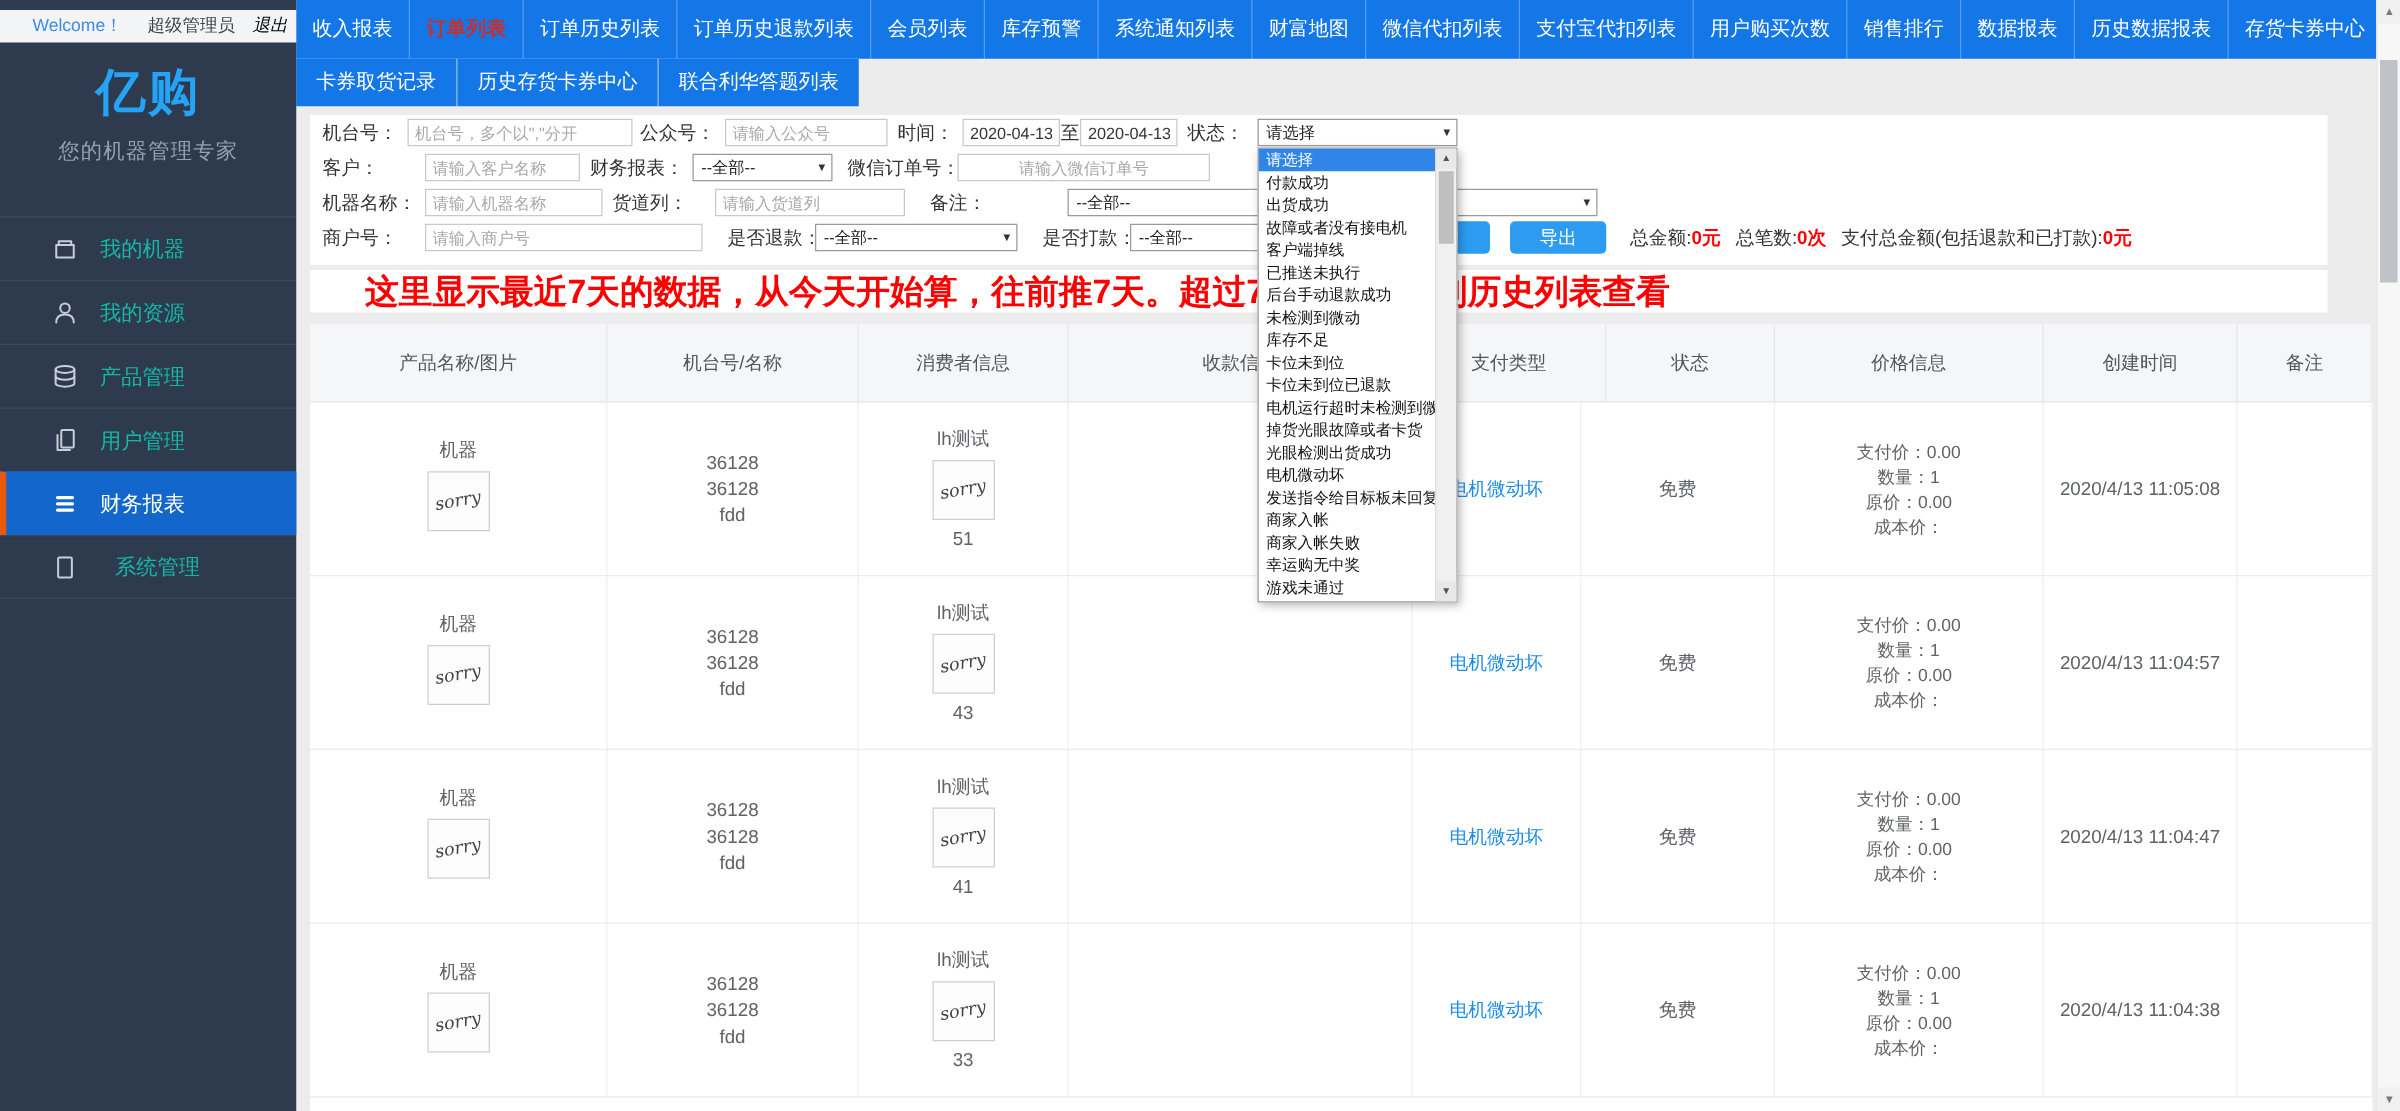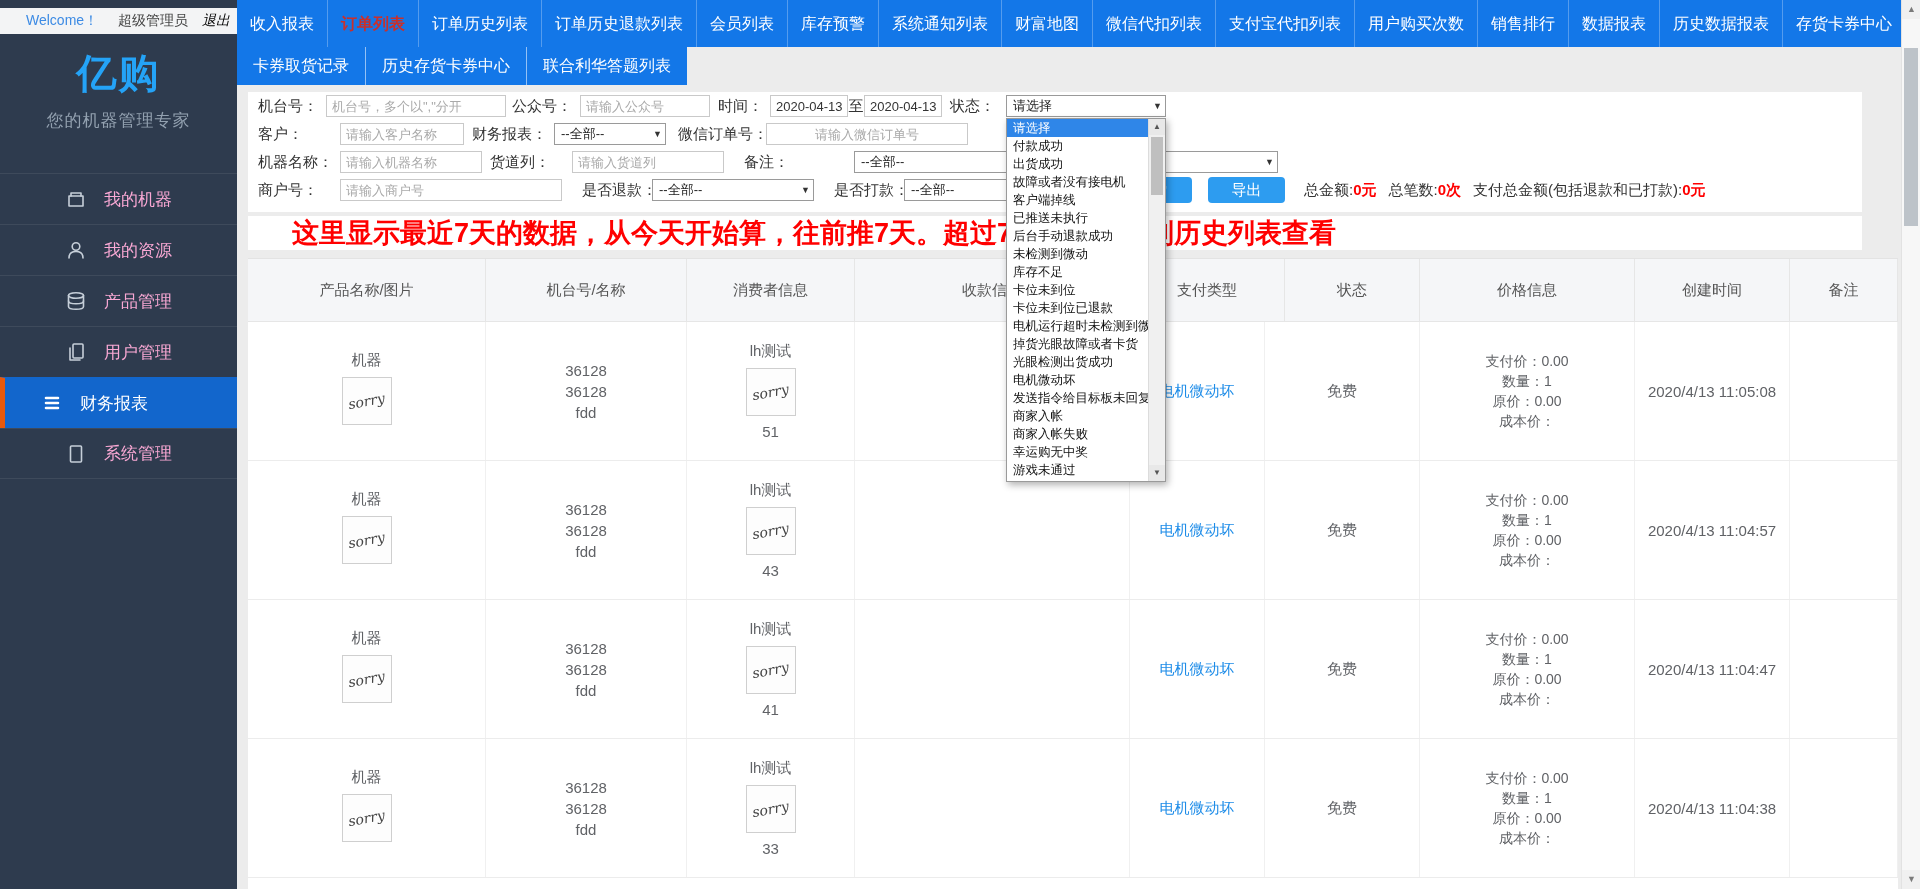--- a/index.html
+++ b/index.html
@@ -9,22 +9,22 @@
   
   .sidebar{position:absolute;left:0;top:0;width:237px;height:889px;background:#2e3b4e;z-index:2;}
   .welcome-bar{position:absolute;top:8px;left:0;width:237px;height:26px;background:#f3f4f5;display:flex;align-items:center;font-size:14px;box-sizing:border-box;padding-left:26px;}
   .welcome-bar .greet{color:#3d8be4;margin-right:20px;}
   .welcome-bar .user{color:#444;margin-right:14px;}
   .welcome-bar .logout{color:#000000;cursor:pointer;font-style:italic;}
   .brand{position:absolute;top:46px;left:0;width:237px;text-align:center;}
   .brand .logo{font-size:40px;font-weight:bold;color:#24a3f7;letter-spacing:2px;}
   .brand .tagline{font-size:17px;color:#93a1b0;margin-top:8px;letter-spacing:1px;}
   .menu{position:absolute;top:173px;left:0;width:237px;}
-  .menu-item{height:51px;border-top:1px solid rgba(255,255,255,0.08);display:flex;align-items:center;padding-left:64px;color:#f9a8d4;font-size:17px;cursor:pointer;box-sizing:border-box;}
-  .menu-item:last-child{border-bottom:1px solid rgba(255,255,255,0.08);}
+  .menu-item{height:51px;border-top:1px solid rgba(255,255,255,0.08);display:flex;align-items:center;padding-left:40px;color:#14b8a6;font-size:17px;cursor:pointer;box-sizing:border-box;}
+  .menu-item:last-child{border-bottom:1px solid rgba(255,255,255,0.08);gap:12px;}
   .menu-item .mi{width:24px;height:24px;margin-right:16px;flex:none;}
   .menu-item .mi svg{width:24px;height:24px;stroke:#c6cfd9;fill:none;stroke-width:1.6;stroke-linecap:round;stroke-linejoin:round;}
   .menu-item.active{background:#1266cc;color:#fff;border-left:5px solid #e8590c;padding-left:35px;border-top-color:transparent;}
   .menu-item.active .mi svg{stroke:#fff;}
 
   
   .nav1{position:absolute;left:237px;top:0;width:1664px;height:47px;background:#1377e8;display:flex;z-index:1;}
   .nav1 .tab{flex:none;line-height:47px;padding:0 13px;color:#fff;font-size:16px;border-right:1px solid rgba(255,255,255,0.28);white-space:nowrap;cursor:pointer;}
   .nav1 .tab.active{color:#c9302c;font-weight:bold;}
   .nav1-filler{flex:1;background:#3f97f0;}

